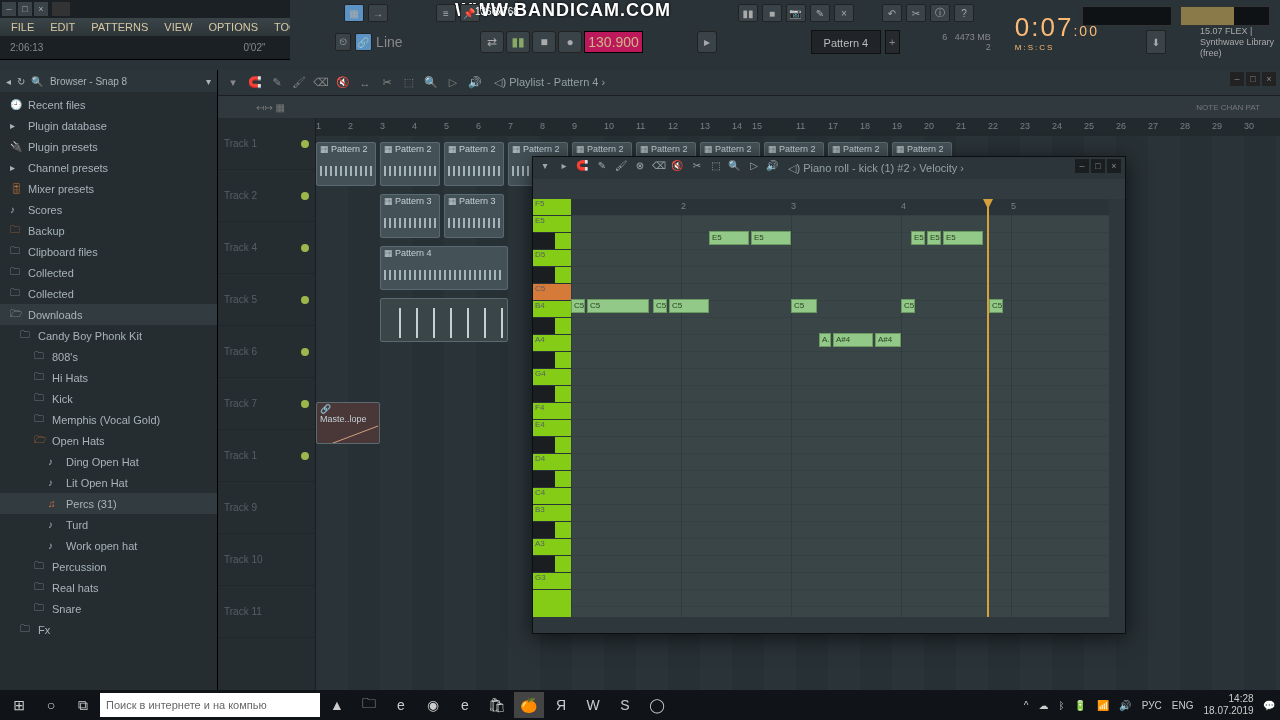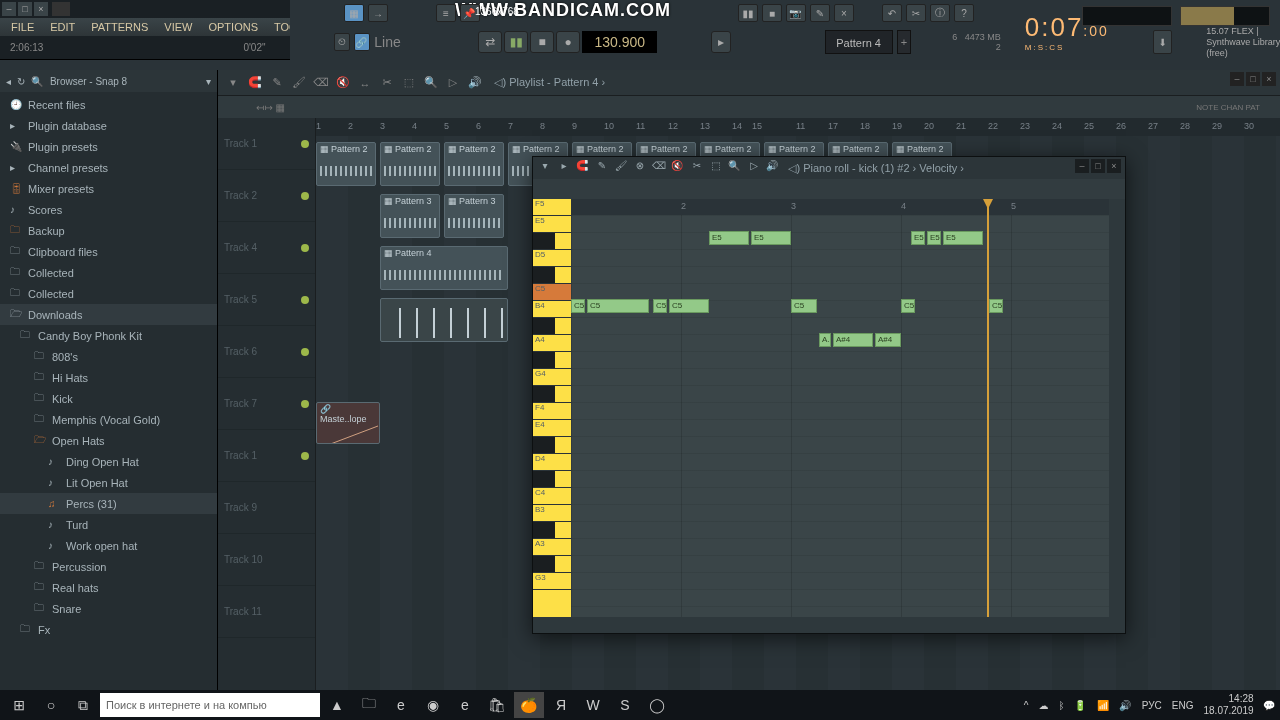--- a/index.html
+++ b/index.html
@@ -21,21 +21,21 @@
 .topcontrols { position: absolute; left: 290px; top: 0; right: 0; height: 70px; background: #2a3338; display: flex; }
 .watermark { position: absolute; top: 0; left: 165px; font-size: 18px; font-weight: bold; color: #fff; letter-spacing: 1px; text-shadow: 0 0 3px #000; pointer-events: none; }
 .rec-res { position: absolute; top: 4px; left: 185px; color: #fff; font-size: 10px; }
 .tc-row1 { position: absolute; top: 2px; left: 0; display: flex; gap: 4px; align-items: center; height: 22px; }
 .tc-row2 { position: absolute; top: 28px; left: 0; display: flex; gap: 4px; align-items: center; height: 28px; }
 
 .tc-btn { width: 20px; height: 18px; background: #3a4448; border: 1px solid #222; border-radius: 2px; display: flex; align-items: center; justify-content: center; font-size: 10px; color: #aaa; }
 .tc-btn.accent { background: #5a93c4; }
 .transport { display: flex; gap: 2px; margin-left: 80px; }
 .trans-btn { width: 24px; height: 22px; background: #3a4448; border: 1px solid #222; border-radius: 3px; display: flex; align-items: center; justify-content: center; font-size: 12px; color: #aaa; }
-.bpm-box { width: 75px; height: 22px; background: #000000; border: 1px solid #000; color: #c9b886; font-size: 14px; text-align: center; line-height: 20px; }
+.bpm-box { width: 59px; height: 22px; background: #be185d; border: 1px solid #000; color: #c9b886; font-size: 14px; text-align: center; line-height: 20px; }
 .pattern-sel { width: 85px; height: 24px; background: #202428; color: #bbb; text-align: center; line-height: 24px; font-size: 11px; border: 1px solid #111; margin-left: 90px; }
 .plus-btn { width: 18px; height: 24px; background: #262a2e; border: 1px solid #111; text-align: center; line-height: 22px; color: #888; }
 .memcpu { display: flex; flex-direction: column; font-size: 9px; color: #888; margin-left: 30px; width: 70px; text-align: right; }
 .timedisplay { margin-left: 20px; font-size: 26px; color: #fdba74; font-family: monospace; letter-spacing: 2px; }
 .timedisplay .ms { font-size: 14px; }
 .plugin-info { margin-left: 30px; font-size: 9px; color: #aaa; line-height: 11px; }
 .meters { position: absolute; right: 10px; top: 6px; display: flex; gap: 8px; }
 .meter { width: 90px; height: 20px; background: #0e1214; border: 1px solid #333; }
 .meter.vol { background: linear-gradient(to right, #8a7a4a 60%, #0e1214 60%); }
 
@@ -76,21 +76,21 @@
 
 
 .pianoroll { position: absolute; left: 532px; top: 156px; width: 594px; height: 478px; background: #2e383c; border: 1px solid #0c0f10; box-shadow: 0 4px 20px rgba(0,0,0,0.6); z-index: 50; }
 .pr-titlebar { height: 22px; background: #2c3539; display: flex; align-items: center; padding: 0 4px; gap: 3px; }
 .pr-titlebar .tb { width: 16px; height: 16px; color: #9aa8ae; font-size: 10px; text-align: center; }
 .pr-title { color: #91a0a8; font-size: 11px; margin-left: 4px; }
 .pr-wincontrols { position: absolute; right: 4px; top: 2px; display: flex; gap: 2px; }
 .pr-wincontrols span { width: 14px; height: 14px; background: #1a1e20; color: #888; text-align: center; font-size: 9px; line-height: 14px; }
 .pr-toolbar2 { height: 20px; background: #323c40; }
 .pr-body { position: absolute; top: 42px; left: 0; right: 16px; bottom: 16px; display: flex; }
-.pr-keys { width: 38px; background: #fde047; }
+.pr-keys { width: 38px; background: #84cc16; }
 .pr-key { height: 17px; border-bottom: 1px solid #2a3338; position: relative; font-size: 8px; color: #556066; padding-left: 2px; }
 .pr-key.black::before { content: ''; position: absolute; left: 0; top: 0; width: 22px; height: 100%; background: #1a1e20; }
 .pr-key.c5 { background: #d67a3a; }
 .pr-grid { flex: 1; position: relative; background: #3a4548; }
 .pr-grid::before { content: ''; position: absolute; inset: 0; background: repeating-linear-gradient(to bottom, transparent 0 16px, rgba(0,0,0,0.08) 16px 17px), repeating-linear-gradient(to right, rgba(0,0,0,0.15) 0 1px, transparent 1px 110px); }
 .pr-ruler { height: 16px; background: #2a3338; position: relative; color: #788088; font-size: 9px; }
 .pr-ruler span { position: absolute; top: 2px; }
 .pr-marker { position: absolute; top: 0; width: 10px; height: 10px; background: #d6a03a; clip-path: polygon(0 0, 100% 0, 50% 100%); }
 .note { position: absolute; height: 14px; background: #93c988; border: 1px solid #6a9a5f; font-size: 8px; color: #2a4020; padding-left: 2px; line-height: 12px; overflow: hidden; }
 .playhead { position: absolute; top: 0; bottom: 0; width: 2px; background: #d6a03a; }

